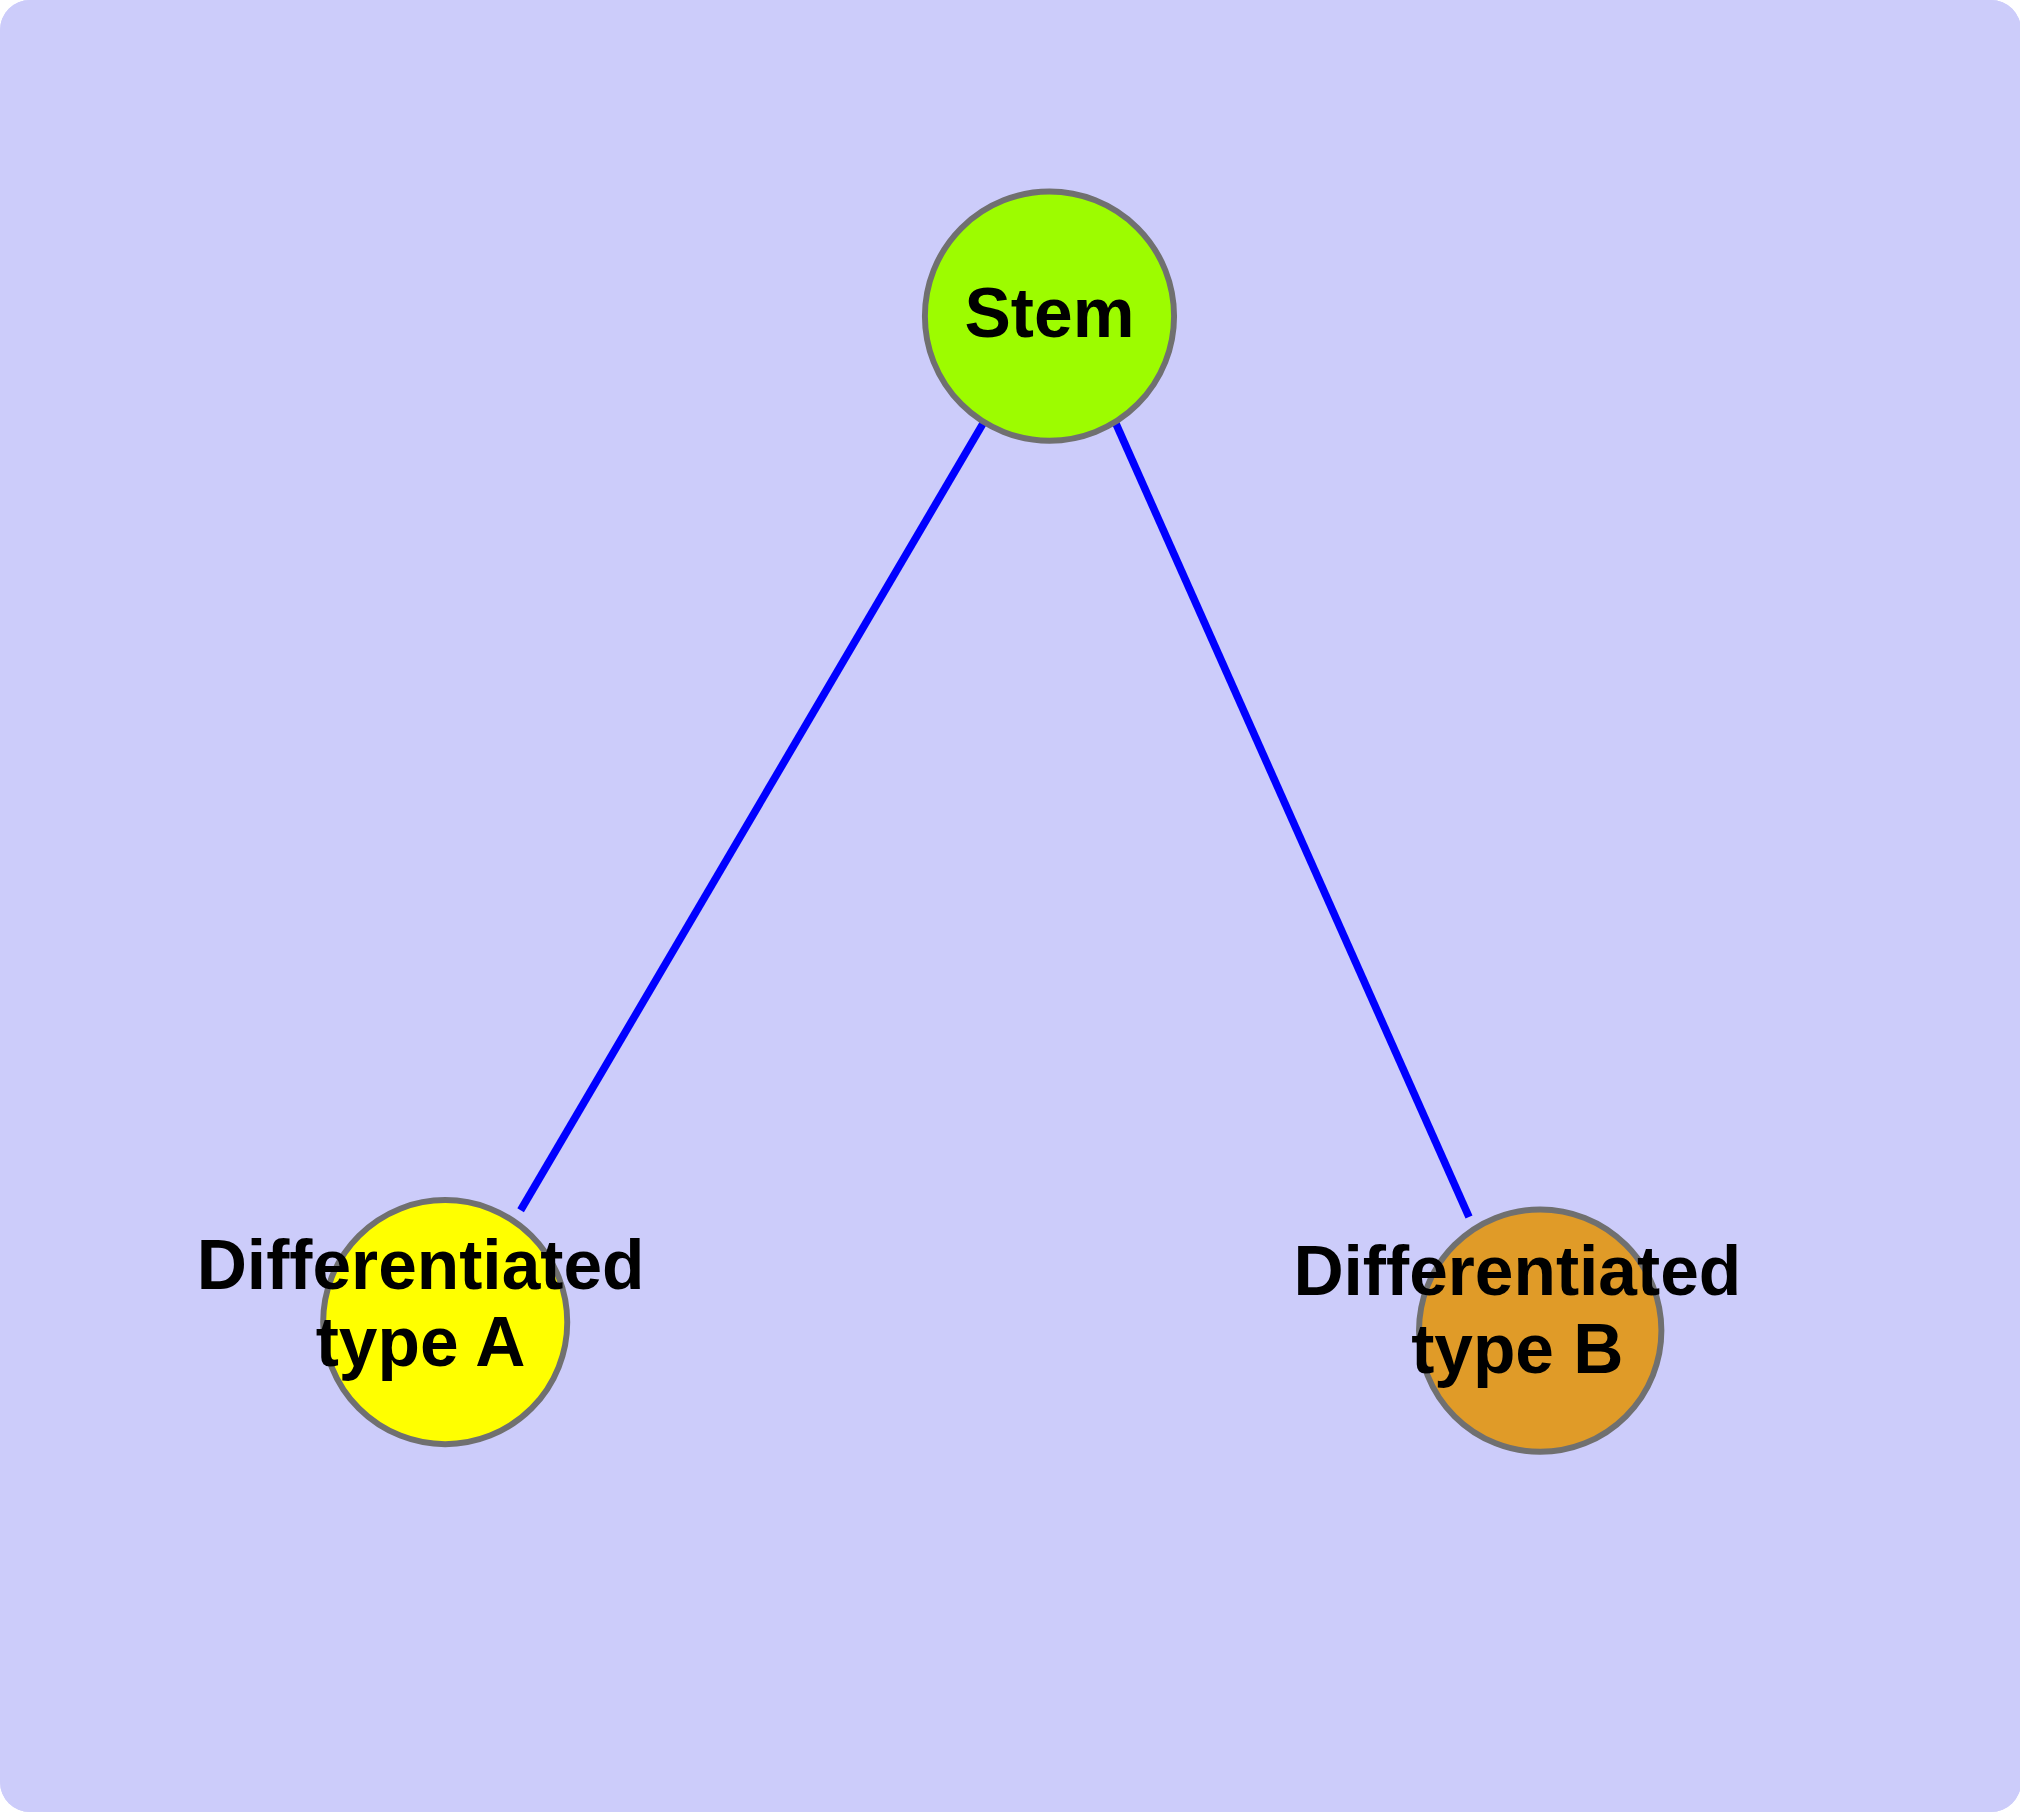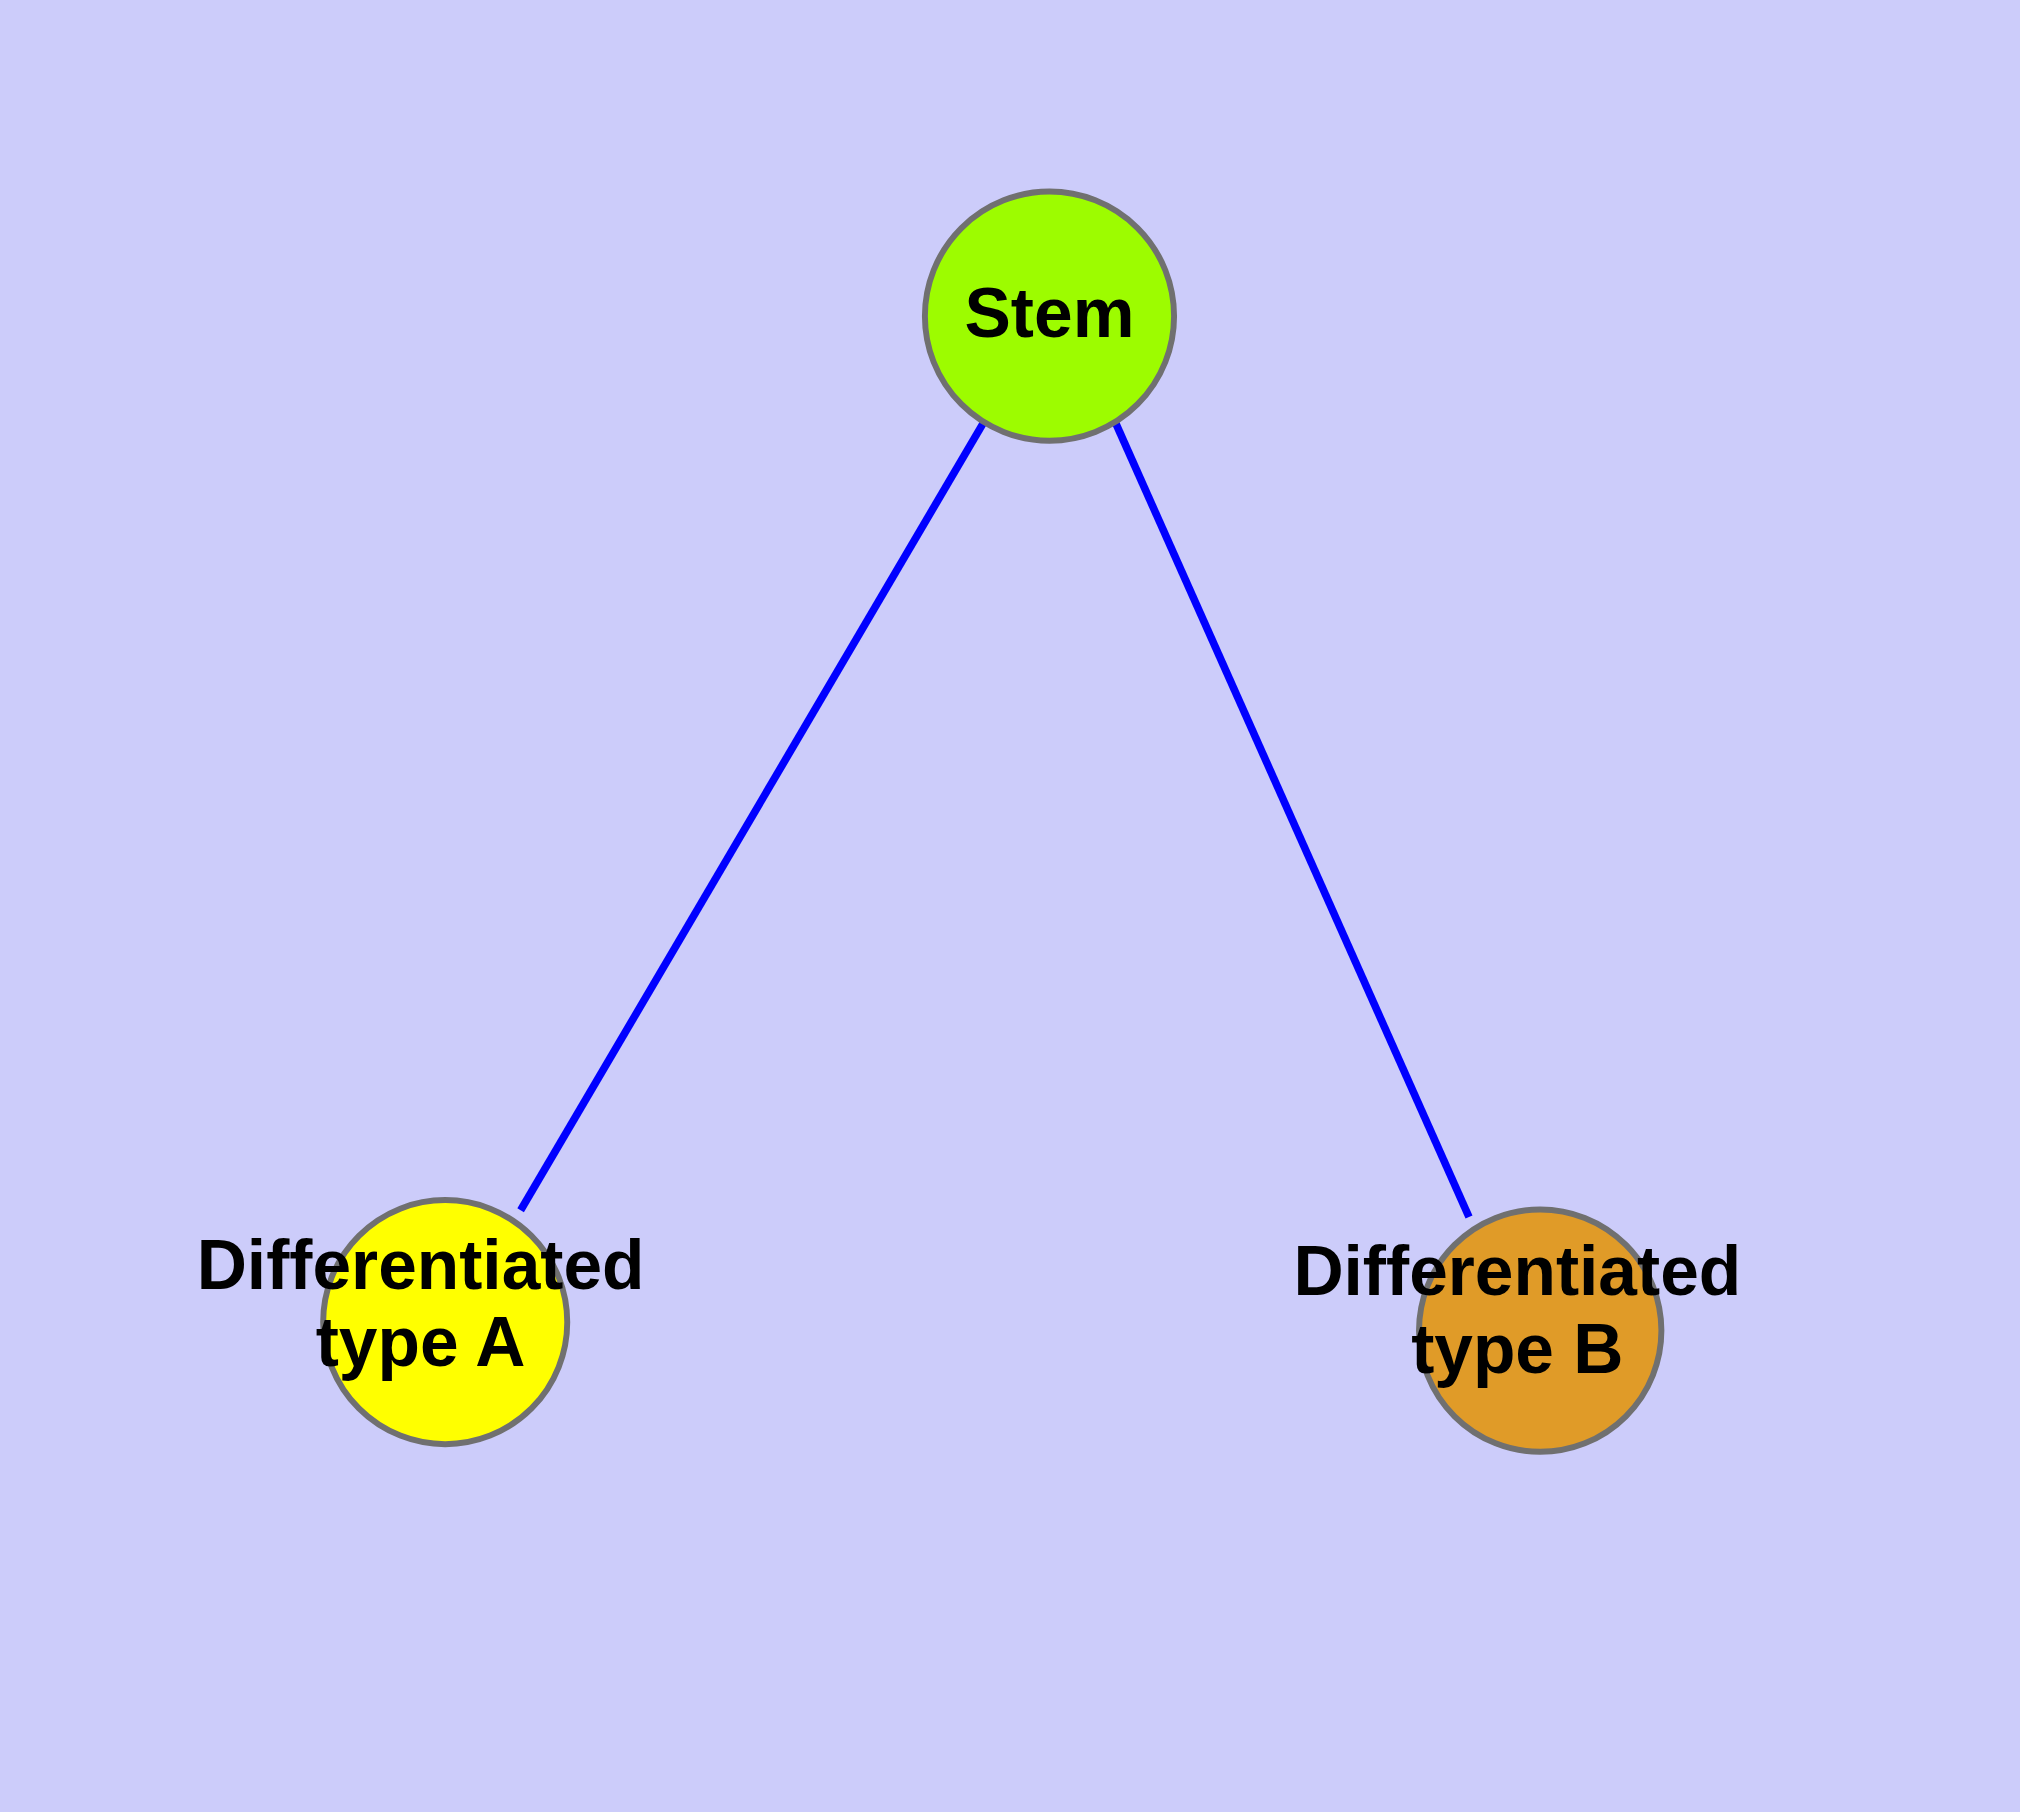--- a/index.html
+++ b/index.html
@@ -30,21 +30,21 @@
     text-anchor: middle;
     dominant-baseline: middle;
   }
   .edge-line {
     stroke-linecap: butt;
   }
 </style>
 </head>
 <body>
 
-<div id="canvas" style="background: rgb(204, 204, 250);">
+<div id="canvas" style="background: rgb(204, 204, 250); border-radius: 30px;">
   <svg id="graph-svg" viewBox="0 0 2384 2138" xmlns="http://www.w3.org/2000/svg">
 
     <rect id="bg-rect" x="0" y="0" width="2384" height="2138" fill="#ccccfa"></rect>
 
     <g id="edges-group">
       <line class="edge-line" id="edge-0" x1="1160" y1="499" x2="614" y2="1428" stroke="#0000ff" stroke-width="9"></line>
       <line class="edge-line" id="edge-1" x1="1316" y1="499" x2="1733" y2="1436" stroke="#0000ff" stroke-width="9"></line>
     </g>
 
     <g id="nodes-group">

